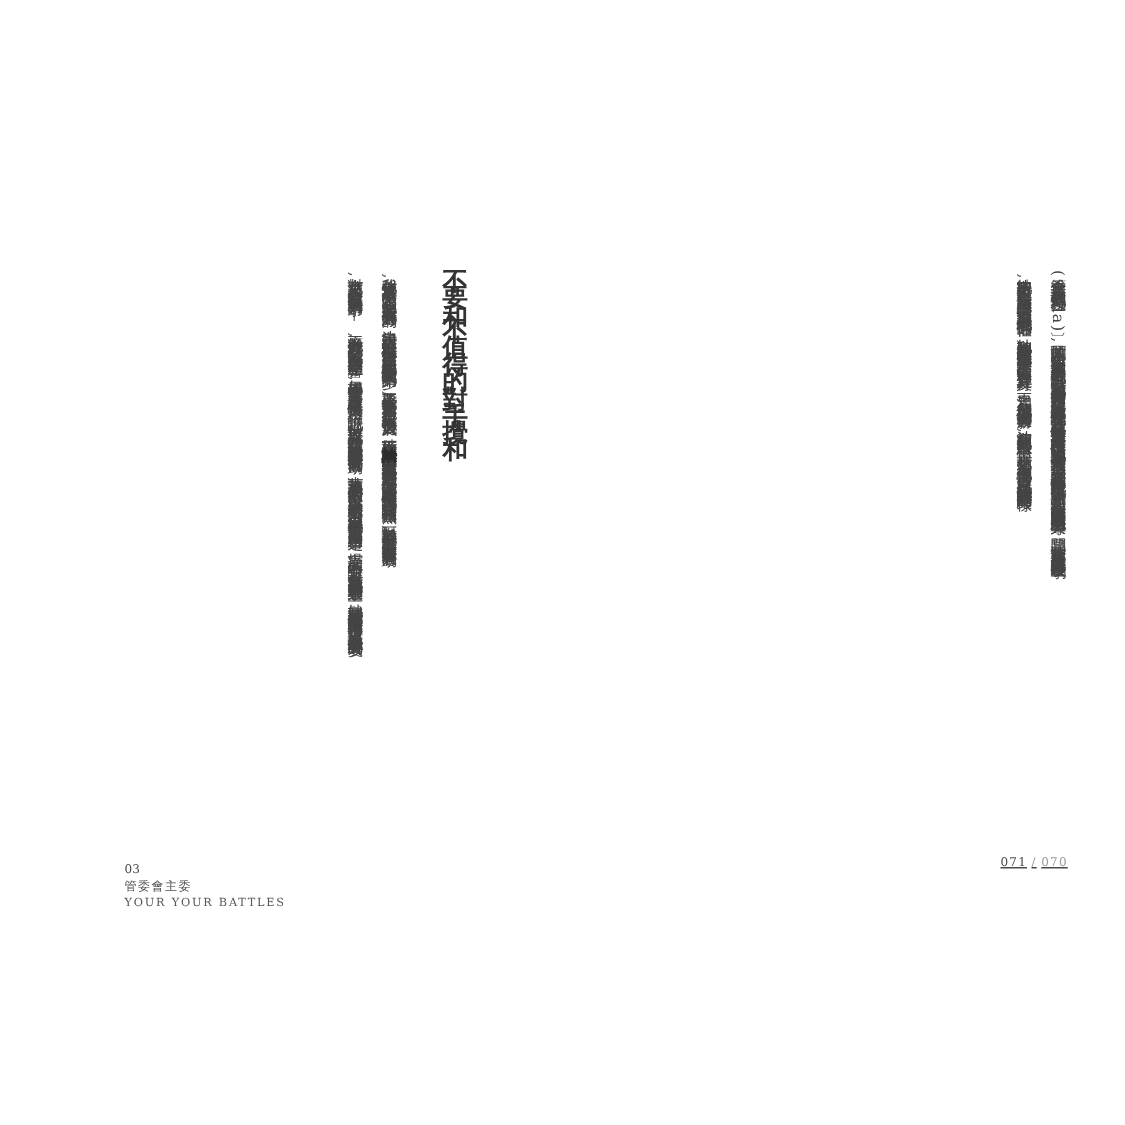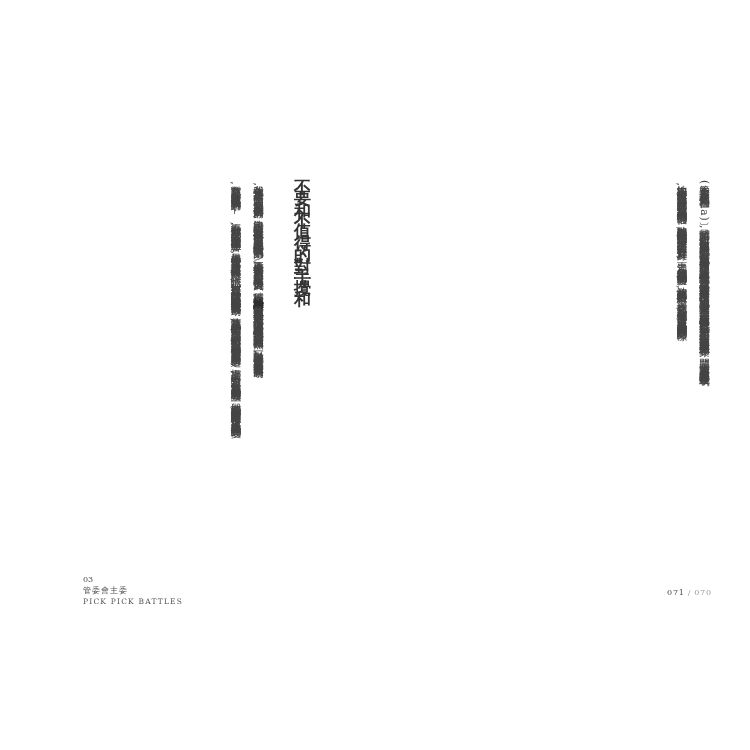--- a/index.html
+++ b/index.html
@@ -49,24 +49,25 @@
     color: #4a4a4a;
     font-size: 8px;
     line-height: 1.4;
     margin-left: 28px;
   }
   .chapter-marker .zh { letter-spacing: 1px; }
   .chapter-marker .en { letter-spacing: 1.2px; font-size: 7.5px; margin-top: 1px; color: #555555; }
 
   .folio {
     position: absolute;
-    left: 667px; top: 588px;
+    left: 667px; top: 570px;
     font-size: 8px;
     color: #4a4a4a;
     letter-spacing: 0.8px;
+    text-decoration: underline;
   }
   .folio .sep   { color: #9a9a9a; margin: 0 3px; }
   .folio .muted { color: #9a9a9a; }
 </style>
 </head>
 <body>
 
 <div>
 
   <section>
@@ -83,17 +84,17 @@
     <h1 class="section-title">不要和不值得的對手攪和</h1>
 
     <div id="left-body" class="vbody">
       <p><span>我與你分享上述故事,是因為它表明,並非所有衝突都是對等的。決定與誰起衝突,以及在什麼情況下起衝突,是我的「塔弗建設性衝突工具包」的第一步。要正確發生衝突需要耗費精力,但有些人根本不值得你浪費力氣。積極正面的衝突必須</span><strong>始於良善的信念</strong><span>,並且你相信可以改變對手的想法或立場,你們必須透過對話來改善關係或情況,儘管對話往往相當激烈。對於對手抱持一定程度的尊重,對整個過程將大有幫助。</span></p>
       <p>對克萊莉莎來說,波拉不是值得耗費精力的對手——不管對她做什麼或說什麼,都不會對大樓的運作產生影響。如果弄得波拉大發雷霆,會不會讓人覺得痛快又得意?也許吧,但與波拉一般見識,對克萊莉莎阻止社區管理不善的目標幾乎完全沒有任何幫助。克萊莉莎跨越了不必要的個人衝突,以更高層次的方式站出來,不是因為她極力避免衝突,而是因為這是明智之舉。提高層次,不隨對方起舞,為克萊莉莎贏得鄰居的尊重和選票。她與一些積極參與公共事務的屋主進行策略合作,實現了絕大多數人希望看到的改變。</p>
     </div>
 
     <div class="chapter-marker">
       <div>03</div>
       <div class="zh">管委會主委</div>
-      <div class="en">PICK PICK BATTLES</div>
+      <div class="en">YOUR YOUR BATTLES</div>
     </div>
   </section>
 
 </div>
 
 </body></html>

